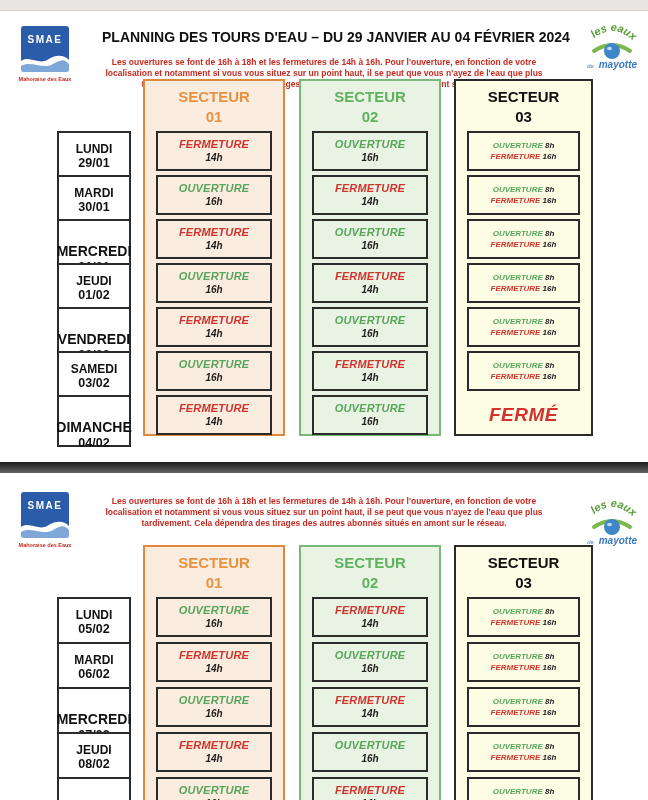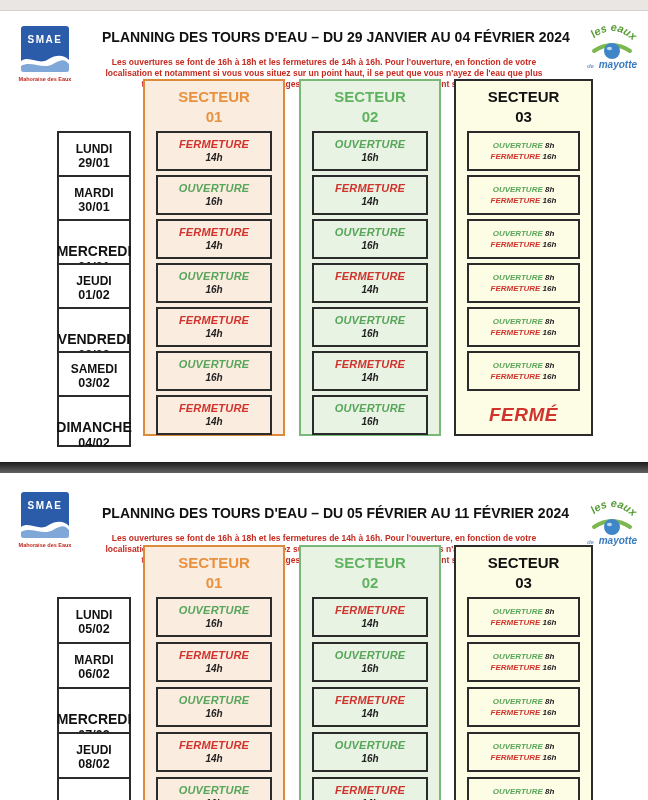--- a/index.html
+++ b/index.html
@@ -253,21 +253,20 @@
         <div class="smae-txt">SMAE</div>
         <svg class="smae-wave" width="48" height="20" viewBox="0 0 48 20">
           <path d="M0 9 C 8 3, 18 13, 26 8 S 42 2, 48 8 L48 20 L0 20 Z" fill="#ffffff"></path>
           <path d="M0 14 C 10 8, 22 18, 32 12 S 44 8, 48 12 L48 20 L0 20 Z" fill="#7fa8d9"></path>
         </svg>
       </div>
       <div class="smae-sub">Mahoraise des Eaux</div>
     </div>
 
     <div class="hdr-center" style="top:20px">
-      <h1 class="title">PLANNING DES TOURS D'EAU – DU 05 FÉVRIER AU 11 FÉVRIER 2024</h1>
       <p class="disclaimer">Les ouvertures se font de 16h à 18h et les fermetures de 14h à 16h. Pour l'ouverture, en fonction de votre localisation et notamment si vous vous situez sur un point haut, il se peut que vous n'ayez de l'eau que plus tardivement. Cela dépendra des tirages des autres abonnés situés en amont sur le réseau.</p>
     </div>
 
     <div class="eaux" style="top:16px">
       <svg width="58" height="62" viewBox="0 0 58 62">
         <defs>
             <path id="arcB" d="M8,28 Q29,8 50,28" fill="none"></path>
           </defs>
         <text font-size="11" font-weight="bold" fill="#5a9e3a" font-style="italic">
           <textPath href="#arcB" startOffset="4">les eaux</textPath>

